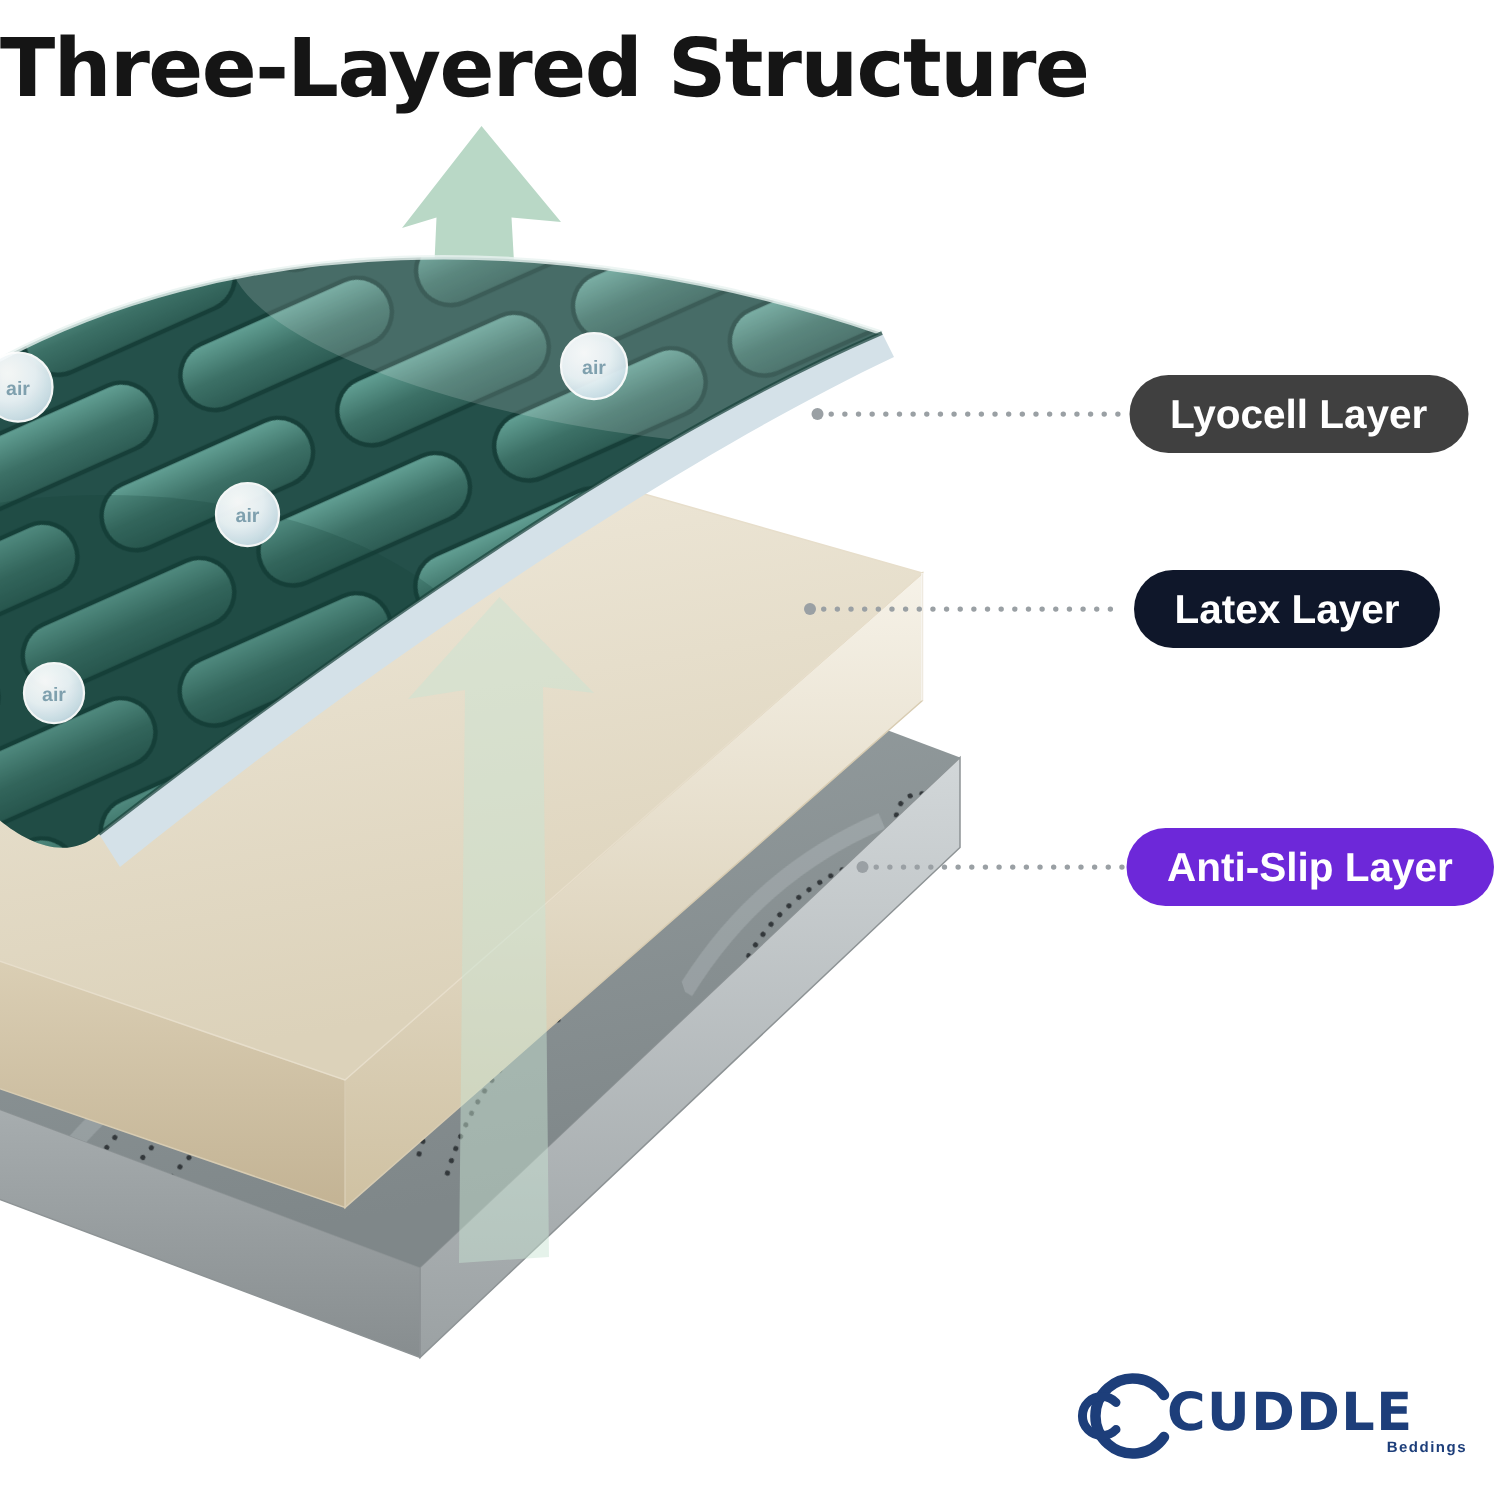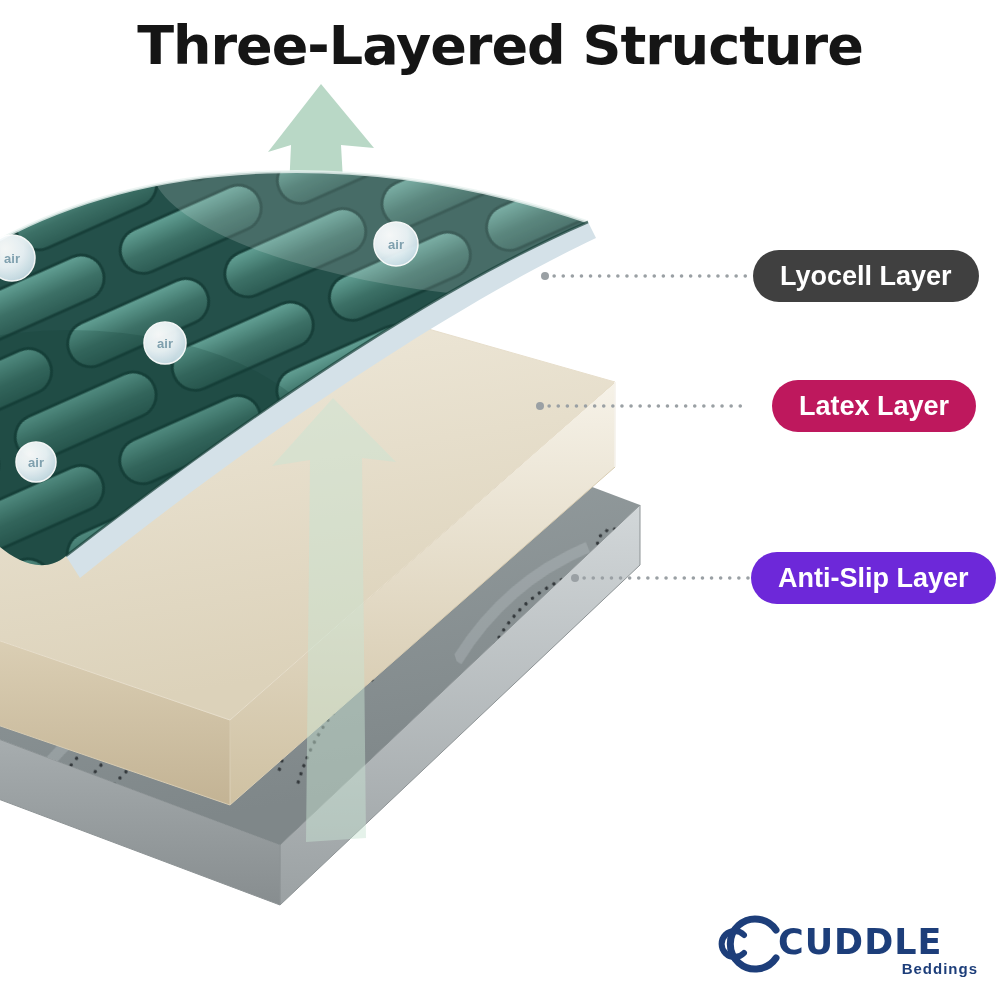--- a/index.html
+++ b/index.html
@@ -2,41 +2,41 @@
 <html><head>
 <meta charset="utf-8">
 <style>
   html,body{margin:0;padding:0;background:#ffffff;}
   .stage{
     position:relative;width:1000px;height:1000px;background:#ffffff;
     overflow:hidden;font-family:"Liberation Sans",sans-serif;
   }
   .title{
     position:absolute;left:0;right:0;top:14px;margin:0;
-    text-align:center;font-size:54px;font-weight:800;letter-spacing:-1px;
+    font-size:54px;font-weight:800;letter-spacing:-1px;
     color:#151515;font-family:"DejaVu Sans","Liberation Sans",sans-serif;
   }
   .diagram-svg{position:absolute;left:0;top:0;}
   .pill{
     position:absolute;height:52px;border-radius:26px;
     display:inline-flex;align-items:center;justify-content:center;
     padding:0 27px;color:#ffffff;font-weight:700;font-size:27px;
     white-space:nowrap;
   }
   .pill-lyocell{left:753px;top:250px;background:#404040;}
-  .pill-latex{left:772px;top:380px;background:#be185d;}
+  .pill-latex{left:756px;top:380px;background:#0f172a;}
   .pill-antislip{left:751px;top:552px;background:#6d28d9;}
   .logo{position:absolute;right:18px;bottom:16px;width:270px;height:70px;}
   .logo-brand{
     position:absolute;left:66px;top:8px;font-size:35px;font-weight:800;
     color:#1d3e7a;letter-spacing:1px;
     font-family:"DejaVu Sans","Liberation Sans",sans-serif;
   }
   .logo-tagline{
-    position:absolute;right:4px;top:46px;font-size:15px;font-weight:600;
+    position:absolute;right:4px;top:46px;font-size:10px;font-weight:600;
     color:#1d3e7a;letter-spacing:1px;
   }
 </style>
 </head>
 <body>
 
 <div class="stage">
 
   <svg class="diagram-svg" width="1000" height="1000" viewBox="0 0 1000 1000">
     <defs>

